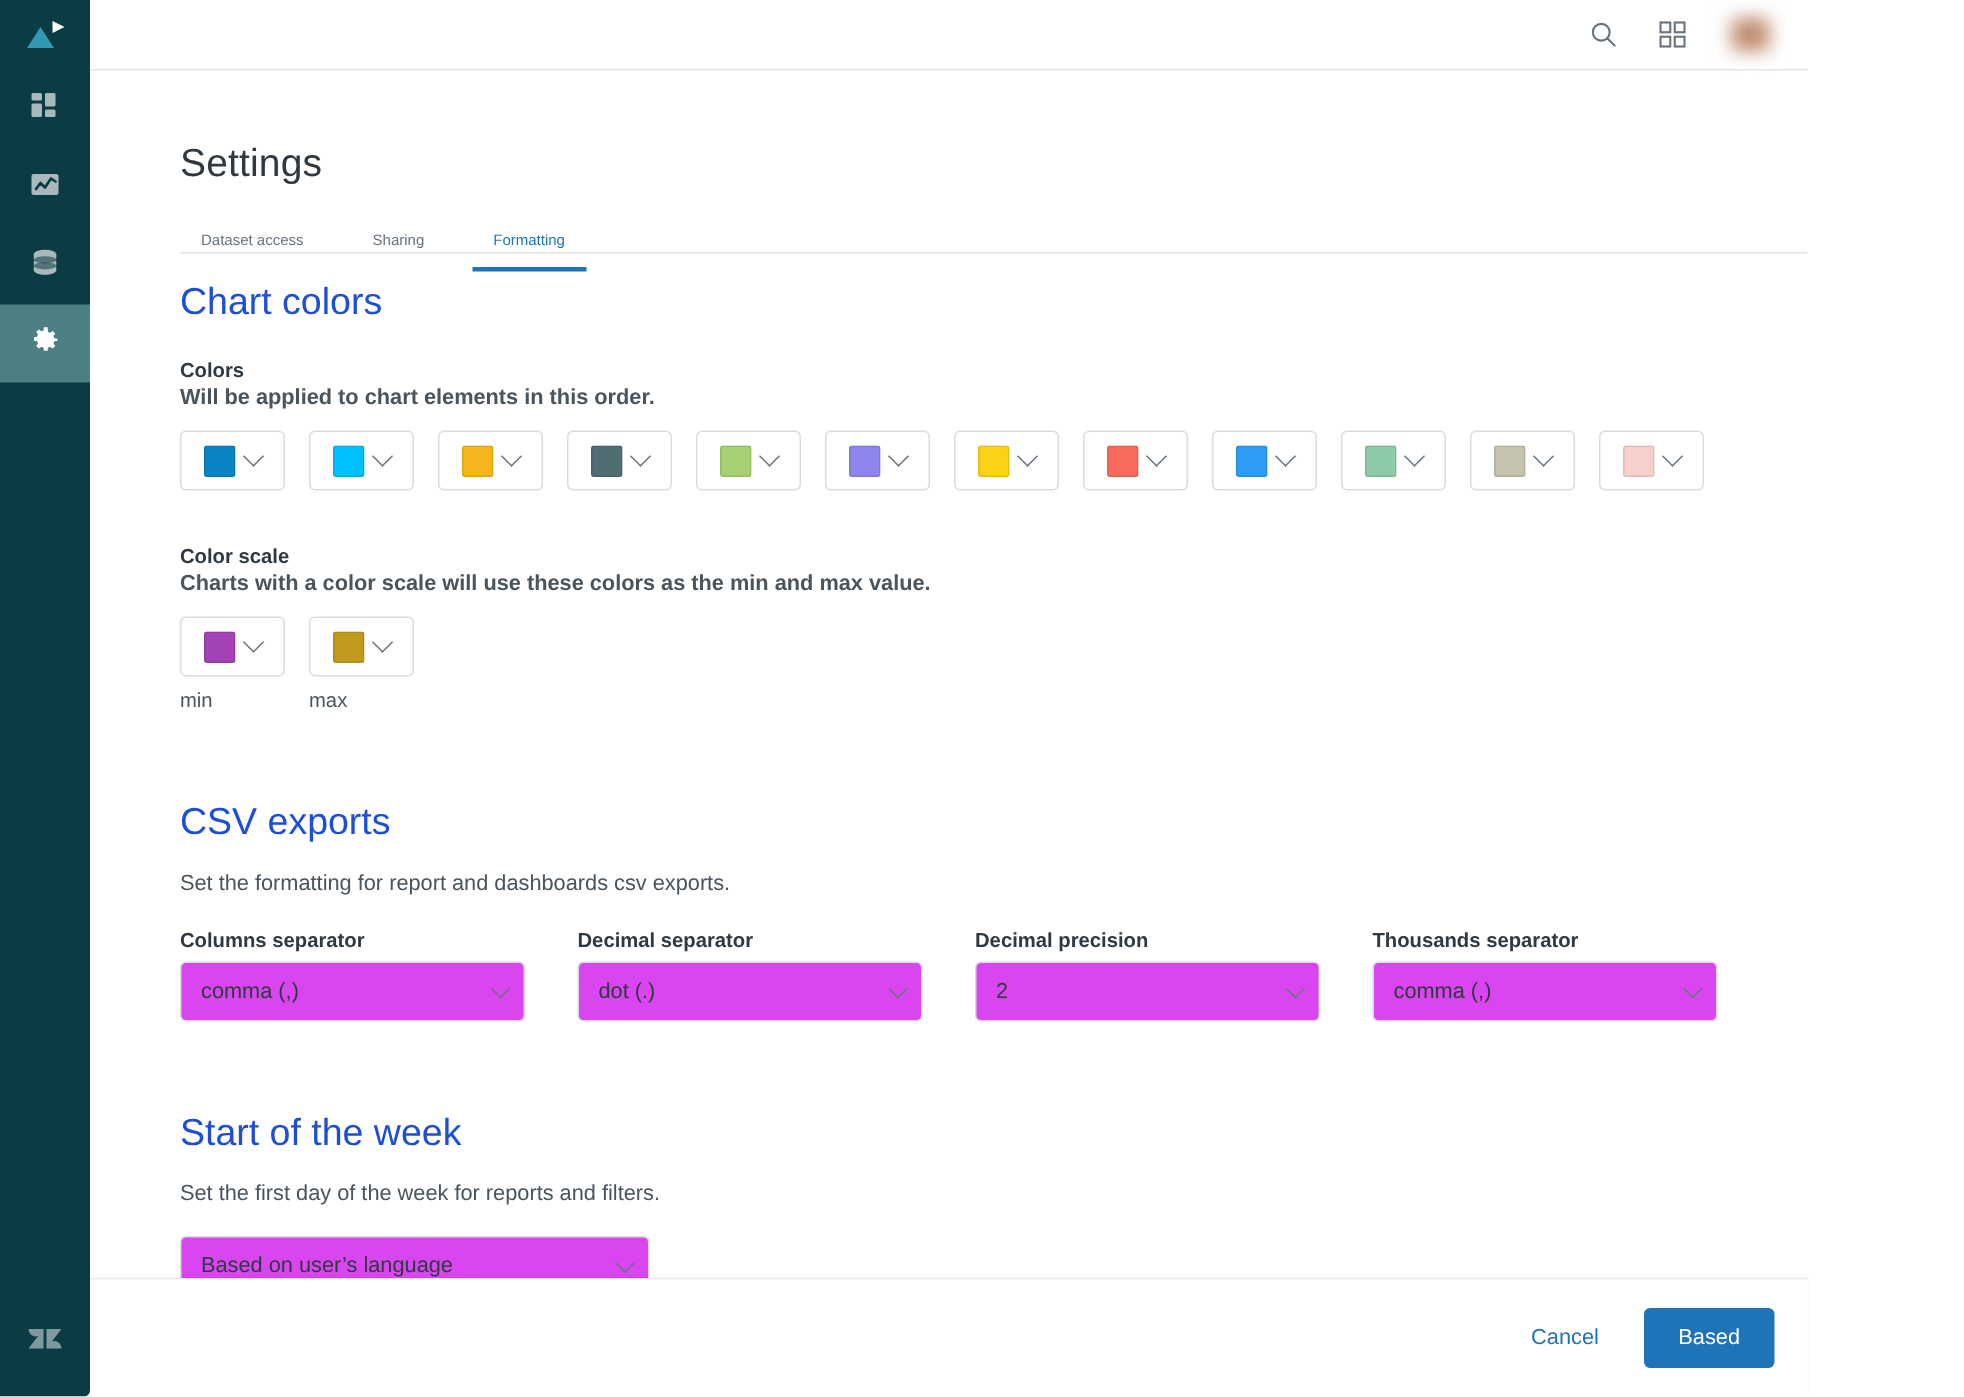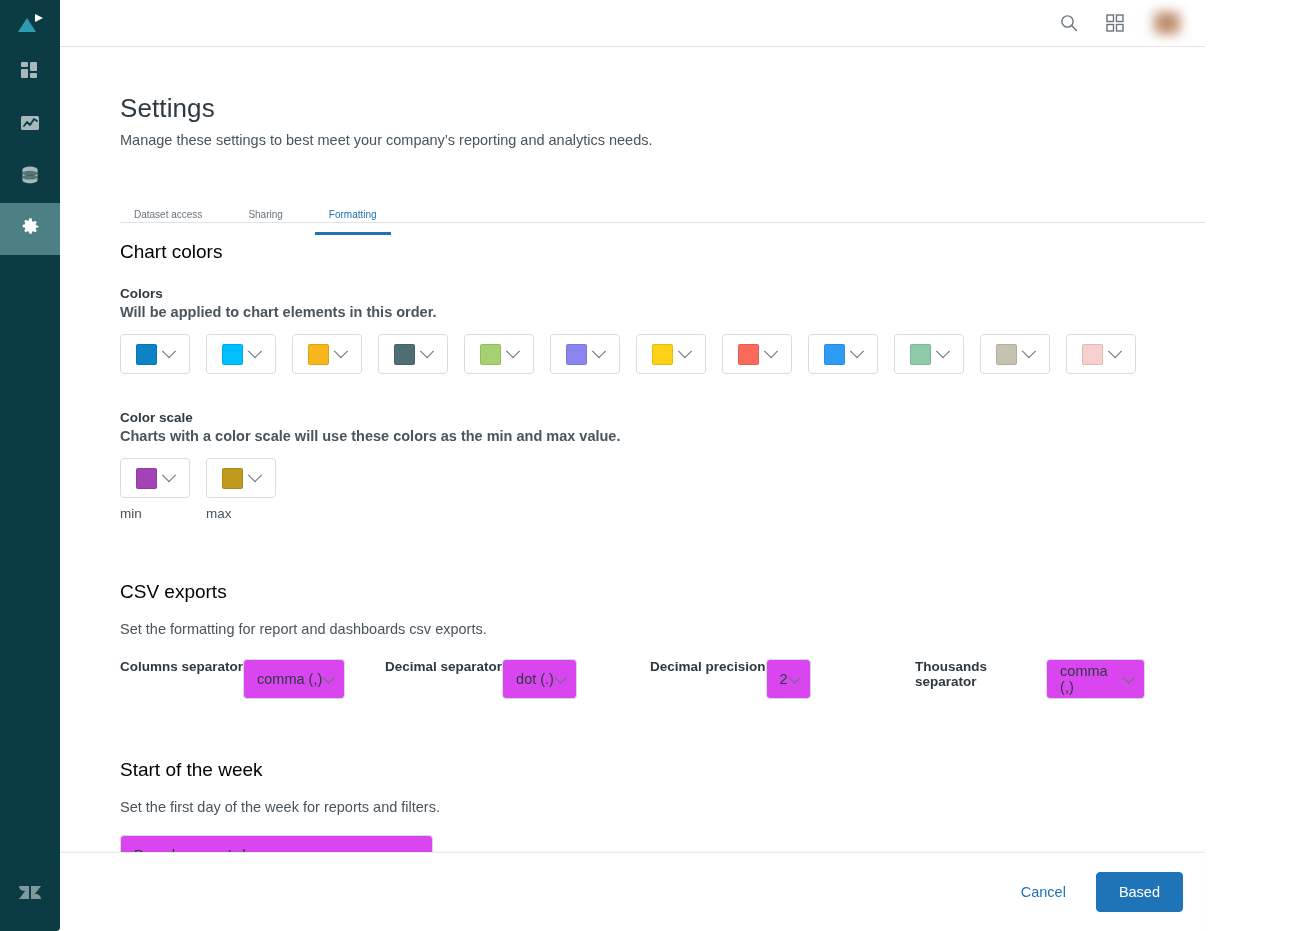--- a/index.html
+++ b/index.html
@@ -100,21 +100,21 @@
     margin-right: 18px;
     cursor: pointer;
     border-bottom: 3px solid transparent;
     position: relative; top: 13px;
     white-space: nowrap;
   }
   .tab.active { color: #1f73b7; border-bottom-color: #1f73b7; }
 
   
   .sec-title {
-    font-size: 19px; font-weight: 400; color: #000000;
+    font-size: 25px; font-weight: 400; color: #1d4ed8;
     margin: 18px 0 0 0;
   }
   .field-label {
     font-size: 13.5px; font-weight: bold; color: #2f3941;
     margin: 23px 0 3px 0;
   }
   .field-desc {
     font-size: 14.5px; color: #49545c; margin: 0 0 14px 0; font-weight: bold;
   }
   .sec-desc {
@@ -139,21 +139,21 @@
     border-right: 1.6px solid #68737d;
     border-bottom: 1.6px solid #68737d;
     transform: rotate(45deg) translate(-2px,-2px);
   }
   .scale-row { display: flex; gap: 16px; }
   .scale-group { display: flex; flex-direction: column; }
   .scale-cap { font-size: 13.5px; color: #49545c; margin-top: 8px; }
 
   
   .select-row { display: flex; gap: 35px; margin-top: 4px; }
-  .select-group { display: flex; flex-direction: row; width: 230px; }
+  .select-group { display: flex; flex-direction: column; width: 230px; justify-content: space-between; }
   .select-label {
     font-size: 13.5px; font-weight: bold; color: #2f3941; margin-bottom: 7px;
   }
   .select-ctl {
     height: 40px; border: 1px solid #d8dcde; border-radius: 4px;
     background: #d946ef; display: flex; align-items: center;
     padding: 0 13px 0 13px; cursor: pointer;
     justify-content: space-between;
   }
   .select-val { font-size: 14.5px; color: #2f3941; }
@@ -274,21 +274,20 @@
           <rect x="10.5" y="10.5" width="6.5" height="6.5" fill="none" stroke="#68737d" stroke-width="1.4"></rect>
         </svg>
       </div>
       <div class="avatar"></div>
     </header>
 
     <div class="content">
       <div class="content-inner">
 
         <h1 class="page-title">Settings</h1>
-        <p class="page-sub">Manage these settings to best meet your company’s reporting and analytics needs.</p>
 
         <div class="tabs">
           <div class="tab">Dataset access</div>
           <div class="tab">Sharing</div>
           <div class="tab active">Formatting</div>
         </div>
 
         <h2 class="sec-title">Chart colors</h2>
 
         <div class="field-label">Colors</div>

